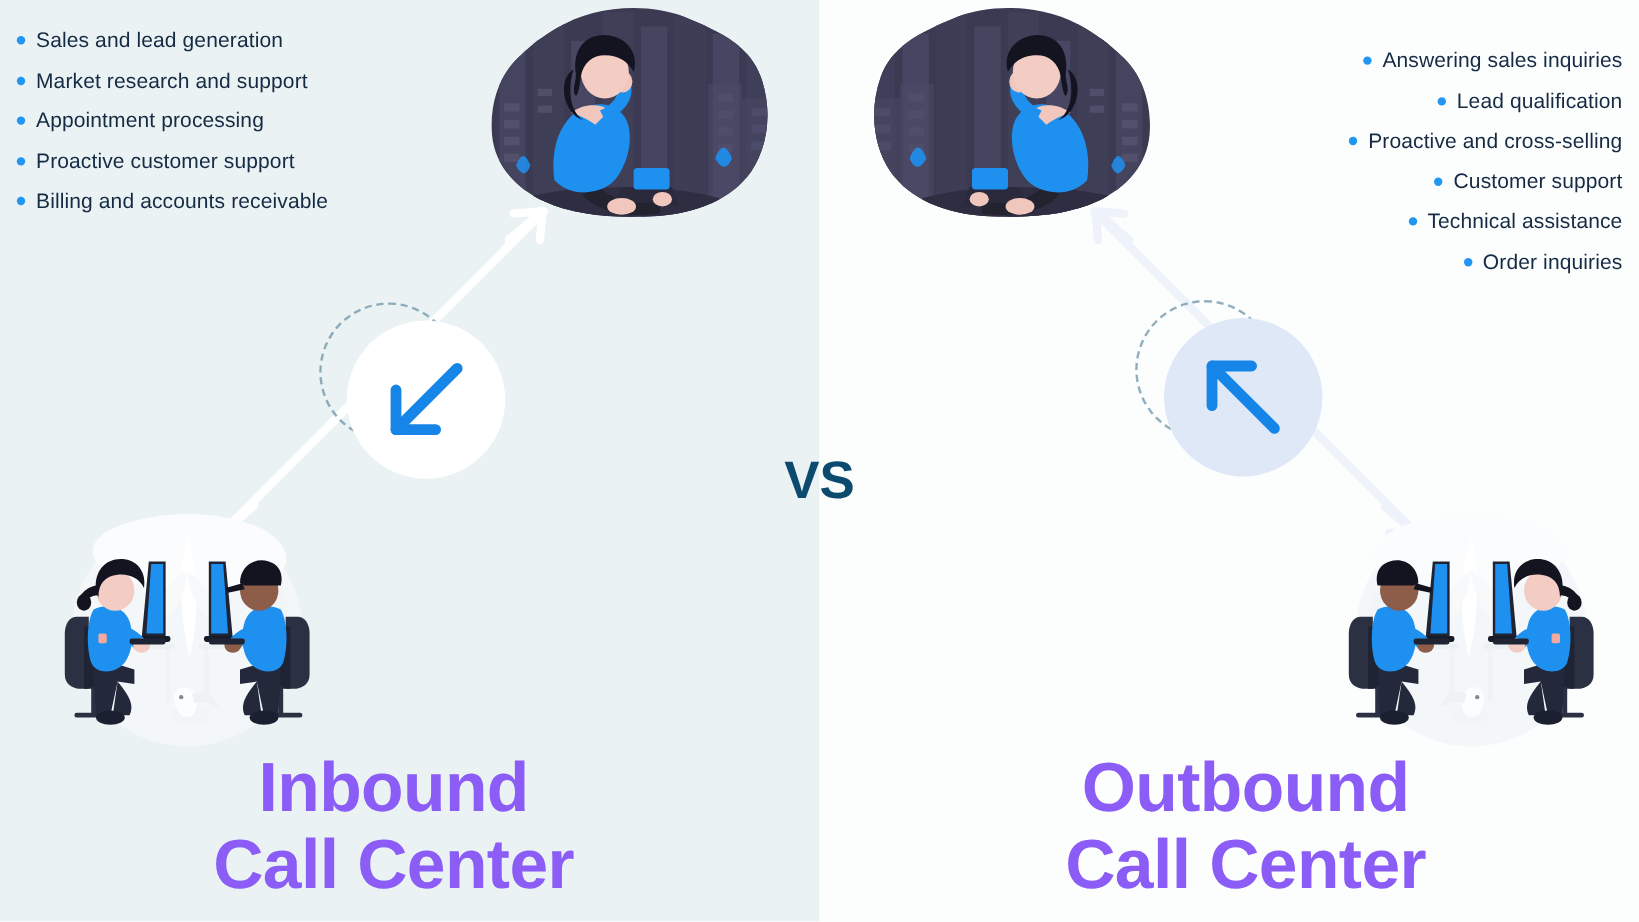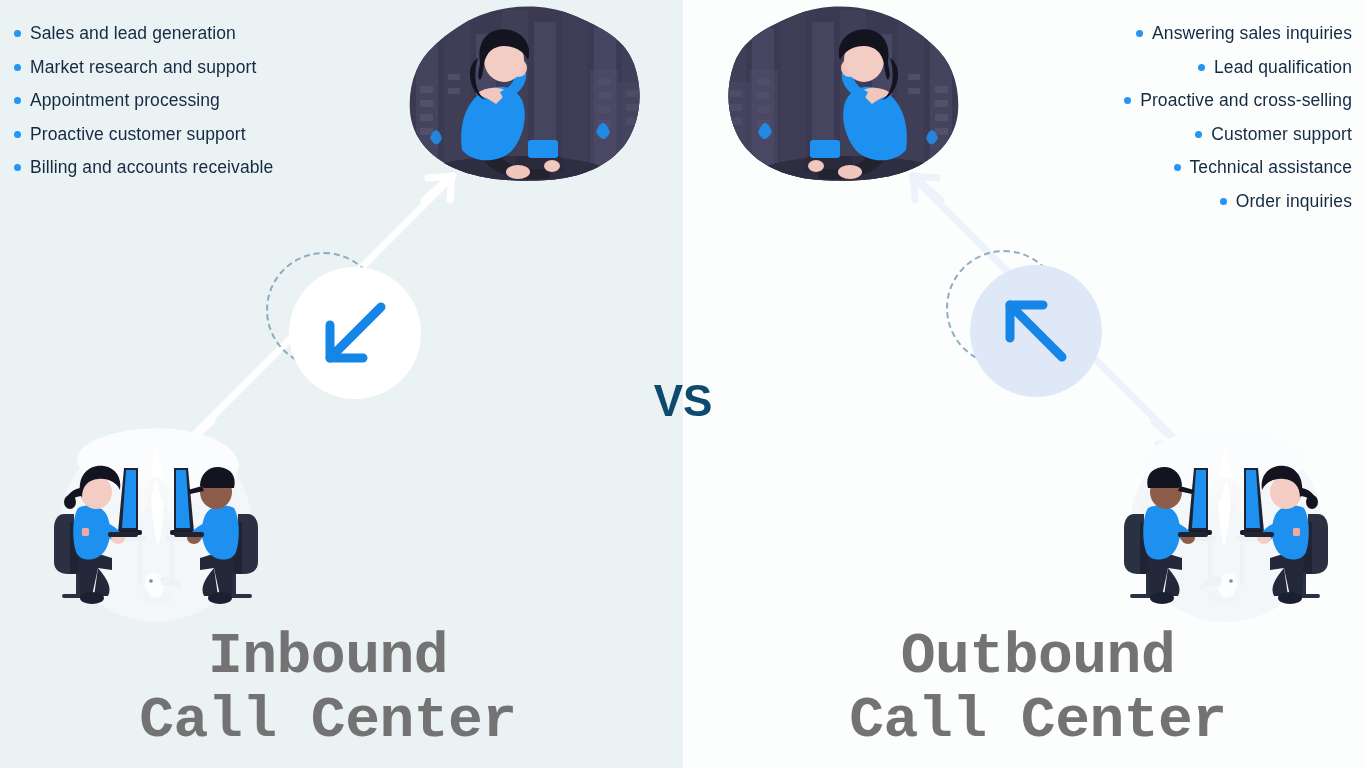--- a/index.html
+++ b/index.html
@@ -10,37 +10,37 @@
   }
   .stage{position:relative;width:1366px;height:768px;overflow:hidden;}
 
   
   .bg-left{position:absolute;left:0;top:0;width:683px;height:768px;background:#eaf2f4;}
   .bg-right{position:absolute;left:683px;top:0;width:683px;height:768px;background:#fcfefe;}
 
   
   .list{position:absolute;}
   .list.left{left:14px;top:22px;width:420px;}
-  .list.right{right:14px;top:22px;width:420px;text-align:left;}
+  .list.right{right:14px;top:39px;width:420px;text-align:left;}
   .bullet-row{display:flex;align-items:flex-start;margin-bottom:11.5px;}
   .bullet-dot{
     width:7px;height:7px;border-radius:50%;
     background:#2196f3;flex:0 0 auto;margin-top:8px;margin-right:9px;
   }
   .bullet-text{
     font-size:17.5px;line-height:22px;color:#152a43;
     font-weight:400;letter-spacing:.1px;white-space:nowrap;
   }
   .list.right .bullet-row{justify-content:flex-end;}
   .list.right .bullet-rowinner{display:flex;align-items:flex-start;}
 
   
   .title{
-    position:absolute;text-align:center;color:#737373;
-    font-size:58px;line-height:64px;font-weight:700;letter-spacing:-0.5px;font-family:Liberation Mono, monospace;
+    position:absolute;text-align:center;color:#8b5cf6;
+    font-size:58px;line-height:64px;font-weight:700;letter-spacing:-0.5px;
   }
   .title.left{left:0;top:625px;width:656px;}
   .title.right{left:710px;top:625px;width:656px;}
 
   
   .vs{
     position:absolute;left:646px;top:372px;width:74px;
     text-align:center;color:#0c4a6e;font-size:44px;line-height:58px;
     font-weight:700;letter-spacing:0px;
   }

